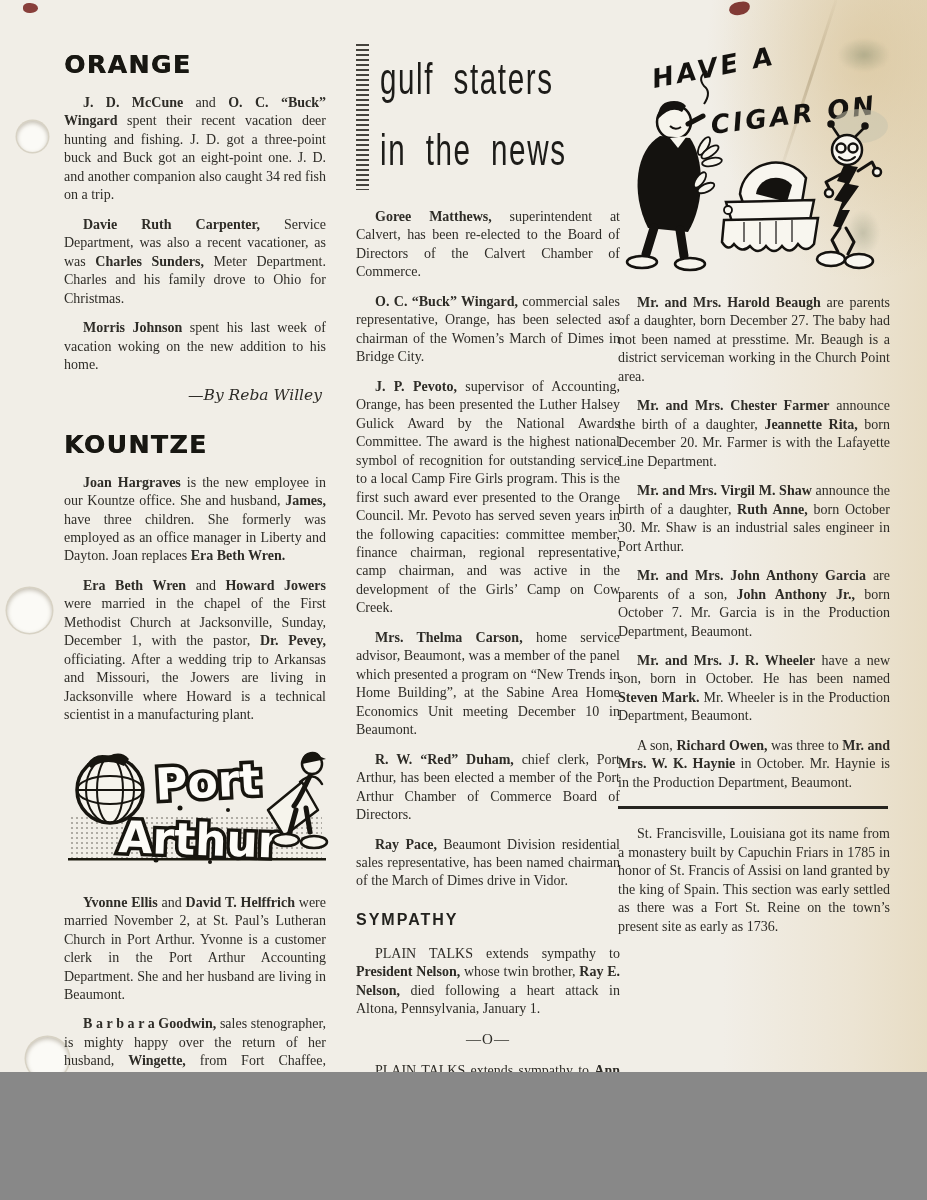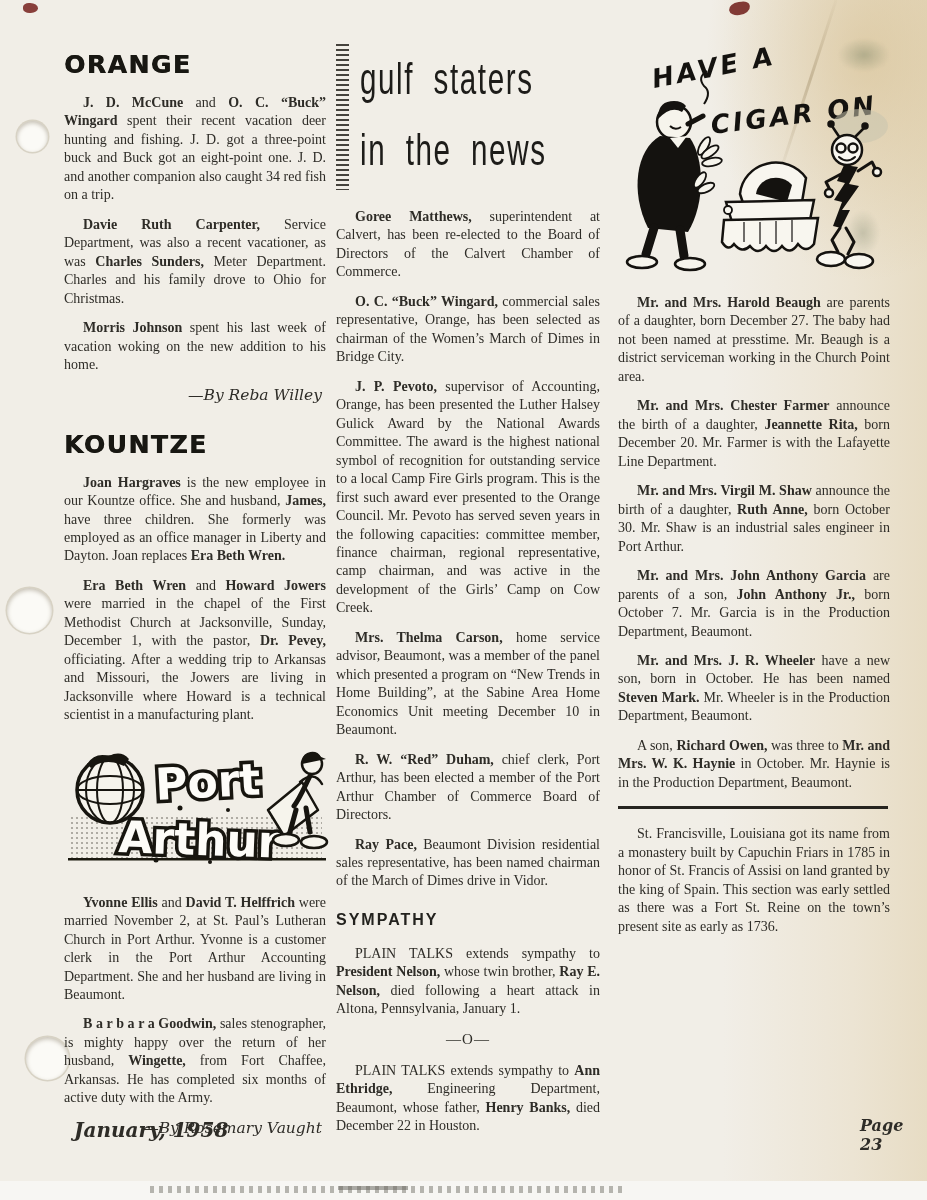--- a/index.html
+++ b/index.html
@@ -1,23 +1,23 @@
 <!DOCTYPE html>
 <html><head>
 <meta charset="utf-8">
 <style>
   html,body{margin:0;padding:0;background:#888;}
   .page{
-    position:relative;width:927px;height:1200px;overflow:hidden;
+    position:relative;width:927px;height:1072px;overflow:hidden;
     background:linear-gradient(90deg,#f1eee7 0%,#f1eee7 78%,#ece4d3 92%,#e7dcc4 100%);
     font-family:"Liberation Serif",serif;color:#2e2c27;
   }
   .col{position:absolute;}
   .col-left{left:64px;top:50px;width:262px;}
-  .col-mid{left:336px;top:44px;width:264px;}
+  .col-mid{left:356px;top:44px;width:264px;}
   .col-right{left:618px;top:30px;width:272px;}
   .para{font-size:14px;line-height:1.32;text-align:justify;text-indent:19px;margin:0 0 11px 0;}
   .para b{font-weight:bold;}
   .sec-heading{
     font-family:"DejaVu Sans",sans-serif;font-weight:900;font-size:25px;
     letter-spacing:1.5px;color:#181712;margin:0 0 15px 0;text-shadow:.6px 0 0 currentColor;
   }
   .byline{font-family:"DejaVu Serif",serif;font-style:italic;font-size:15.5px;text-align:right;margin:4px 4px 0 0;}
   .spacer-sm{height:26px;}
   .gs-header{display:flex;align-items:stretch;height:148px;margin-bottom:16px;}

